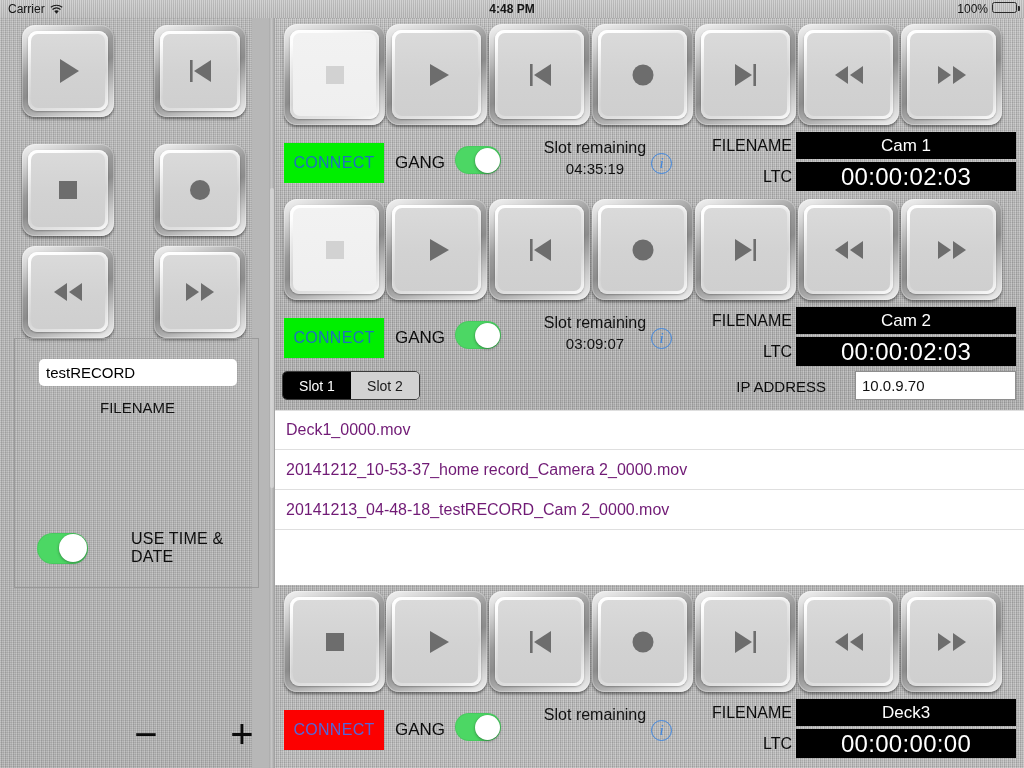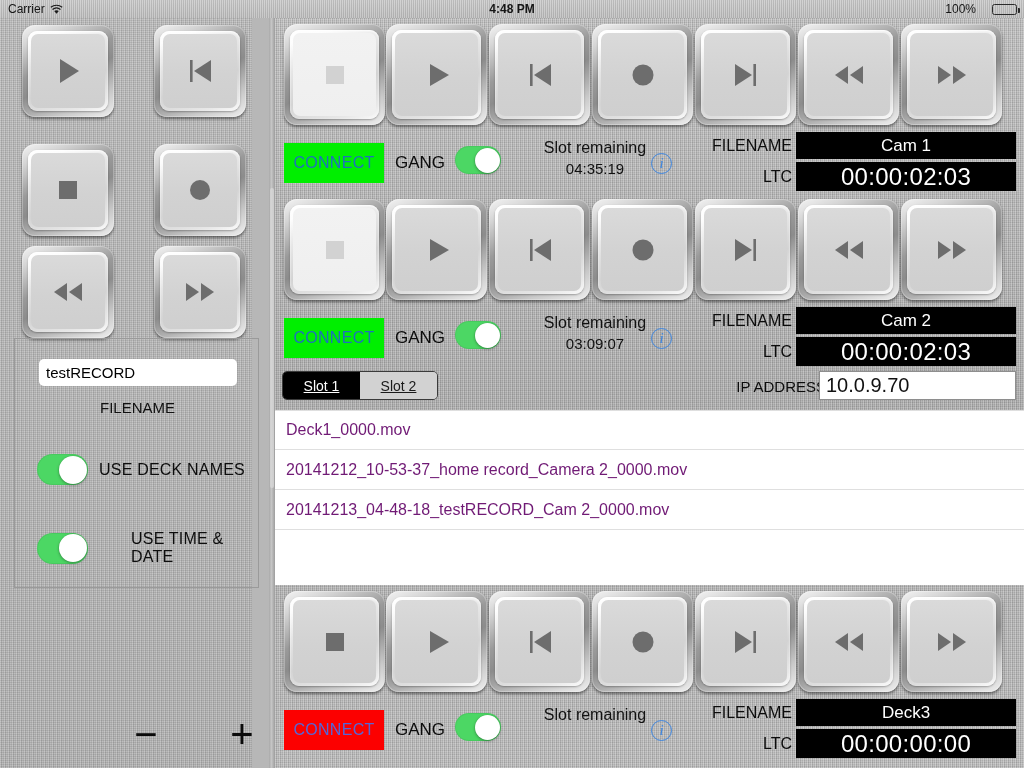--- a/index.html
+++ b/index.html
@@ -25,21 +25,21 @@
     display: flex; align-items: center;
     font-size: 12px; color: #161616;
     background-color: #c4c4c4;
     background-image:
       repeating-linear-gradient(90deg, rgba(255,255,255,.18) 0 1px, rgba(0,0,0,.08) 1px 2px),
       linear-gradient(180deg, #cacaca, #bdbdbd);
     z-index: 40;
   }
   #statusbar .sb-left { position: absolute; left: 8px; display: flex; align-items: center; gap: 5px; }
   #statusbar .sb-mid  { position: absolute; left: 0; width: 1024px; text-align: center; font-weight: bold; font-size: 12px;}
-  #statusbar .sb-right{ position: absolute; right: 7px; display: flex; align-items: center; gap: 16px; }
+  #statusbar .sb-right{ position: absolute; right: 7px; display: flex; align-items: flex-start; gap: 4px; }
   .wifi { display:inline-block; width:13px; height:11px; position:relative; }
   .wifi svg { display:block; }
   .battery { width: 25px; height: 11px; border: 1px solid #2b2b2b; border-radius: 2.5px; position: relative; padding: 1.5px; }
   .battery:after { content:""; position:absolute; right:-3.5px; top:3px; width:2px; height:5px; background:#2b2b2b; border-radius: 0 1px 1px 0;}
   .battery .lvl { height: 100%; background: #2b2b2b; border-radius: 1px; }
 
   
   #sidebar {
     position: absolute; left: 0; top: 18px; width: 252px; height: 750px;
     background-color: #b5b5b5;
@@ -179,31 +179,31 @@
   .disp.fn { height: 27px; font-size: 17px; margin-bottom: 3px; }
   .disp.tc { height: 29px; font-size: 24px; letter-spacing: .3px; }
 
   
   #slotrow { position: relative; height: 38px; }
   .segmented {
     position: absolute; left: 7px; top: 3px; height: 29px;
     display: flex; border: 1px solid #3b3b3b; border-radius: 5px; overflow: hidden;
   }
   .segmented .seg {
-    width: 77px; display: flex; align-items: center; justify-content: center;
-    font-size: 14px; font-family: "Liberation Sans", sans-serif; border: none; text-decoration: underline;
+    width: 68px; display: flex; align-items: center; justify-content: center;
+    font-size: 14px; font-family: "Liberation Sans", sans-serif; border: none;
   }
   .segmented .seg.sel { background: #000; color: #fff; }
   .segmented .seg.unsel { background: #d2d2d2; color: #1a1a1a; }
 
   #ip-label { position: absolute; right: 198px; top: 10px; font-size: 15px; color: #0c0c0c; }
   #ip-input {
-    position: absolute; right: 8px; top: 3px; width: 197px; height: 29px;
+    position: absolute; right: 8px; top: 3px; width: 161px; height: 29px;
     background: #fff; border: 1px solid #8e8e8e;
-    font-family: "Liberation Sans", sans-serif; font-size: 20px; color: #111;
+    font-family: "Liberation Sans", sans-serif; font-size: 15px; color: #111;
     padding: 0 6px;
   }
 
   
   #filelist {
     position: absolute; left: 0; top: 392px; width: 749px; height: 175px;
     background: #fff; overflow: hidden;
   }
   .frow {
     height: 40px; display: flex; align-items: center;
@@ -278,26 +278,20 @@
           <polygon points="6,8 6,26 19,17"></polygon>
           <polygon points="21,8 21,26 34,17"></polygon>
         </svg>
       </span>
     </div>
 
   <div id="namepanel">
     <input id="fname-input" type="text" value="testRECORD" style="">
     <div id="fname-label">FILENAME</div>
 
-    <div class="sw-row" style="top:115px;">
-      <span class="switch">
-          <span class="knob"></span>
-        </span>
-      <span class="lbl">USE DECK NAMES</span>
-    </div>
 
     <div class="sw-row" style="top:191px;gap:43px;">
       <span class="switch">
           <span class="knob"></span>
         </span>
       <span class="lbl">USE TIME &amp; DATE</span>
     </div>
   </div>
 
   <div id="pm-row">

